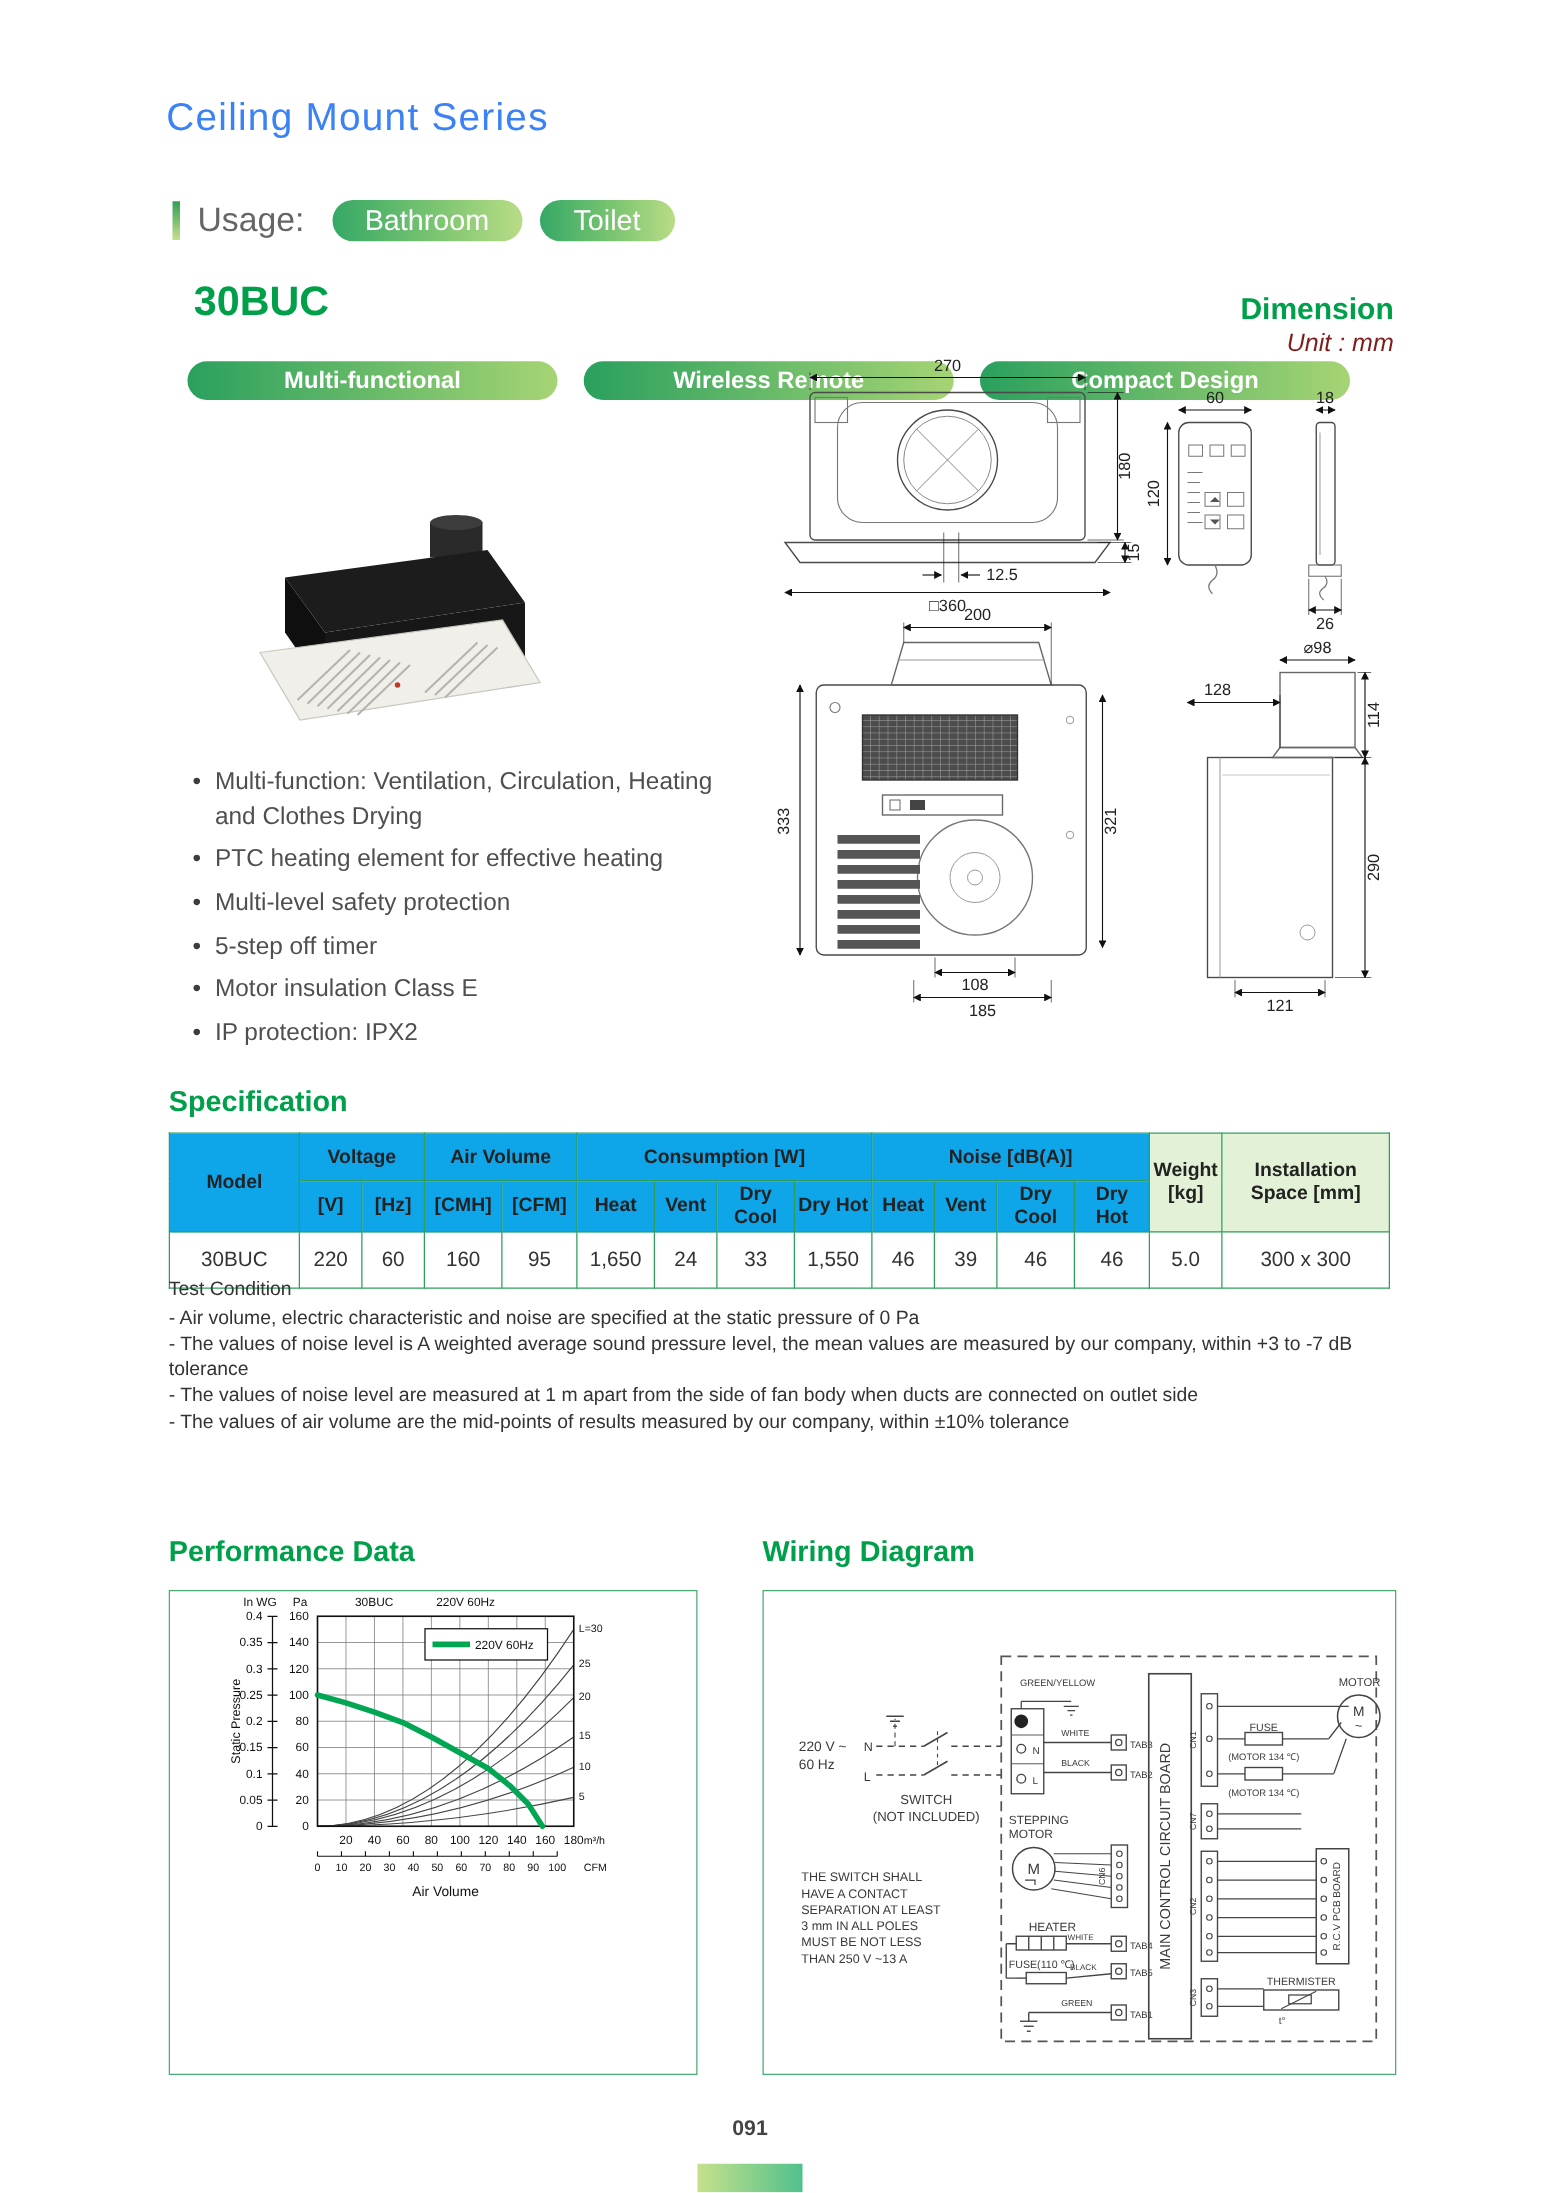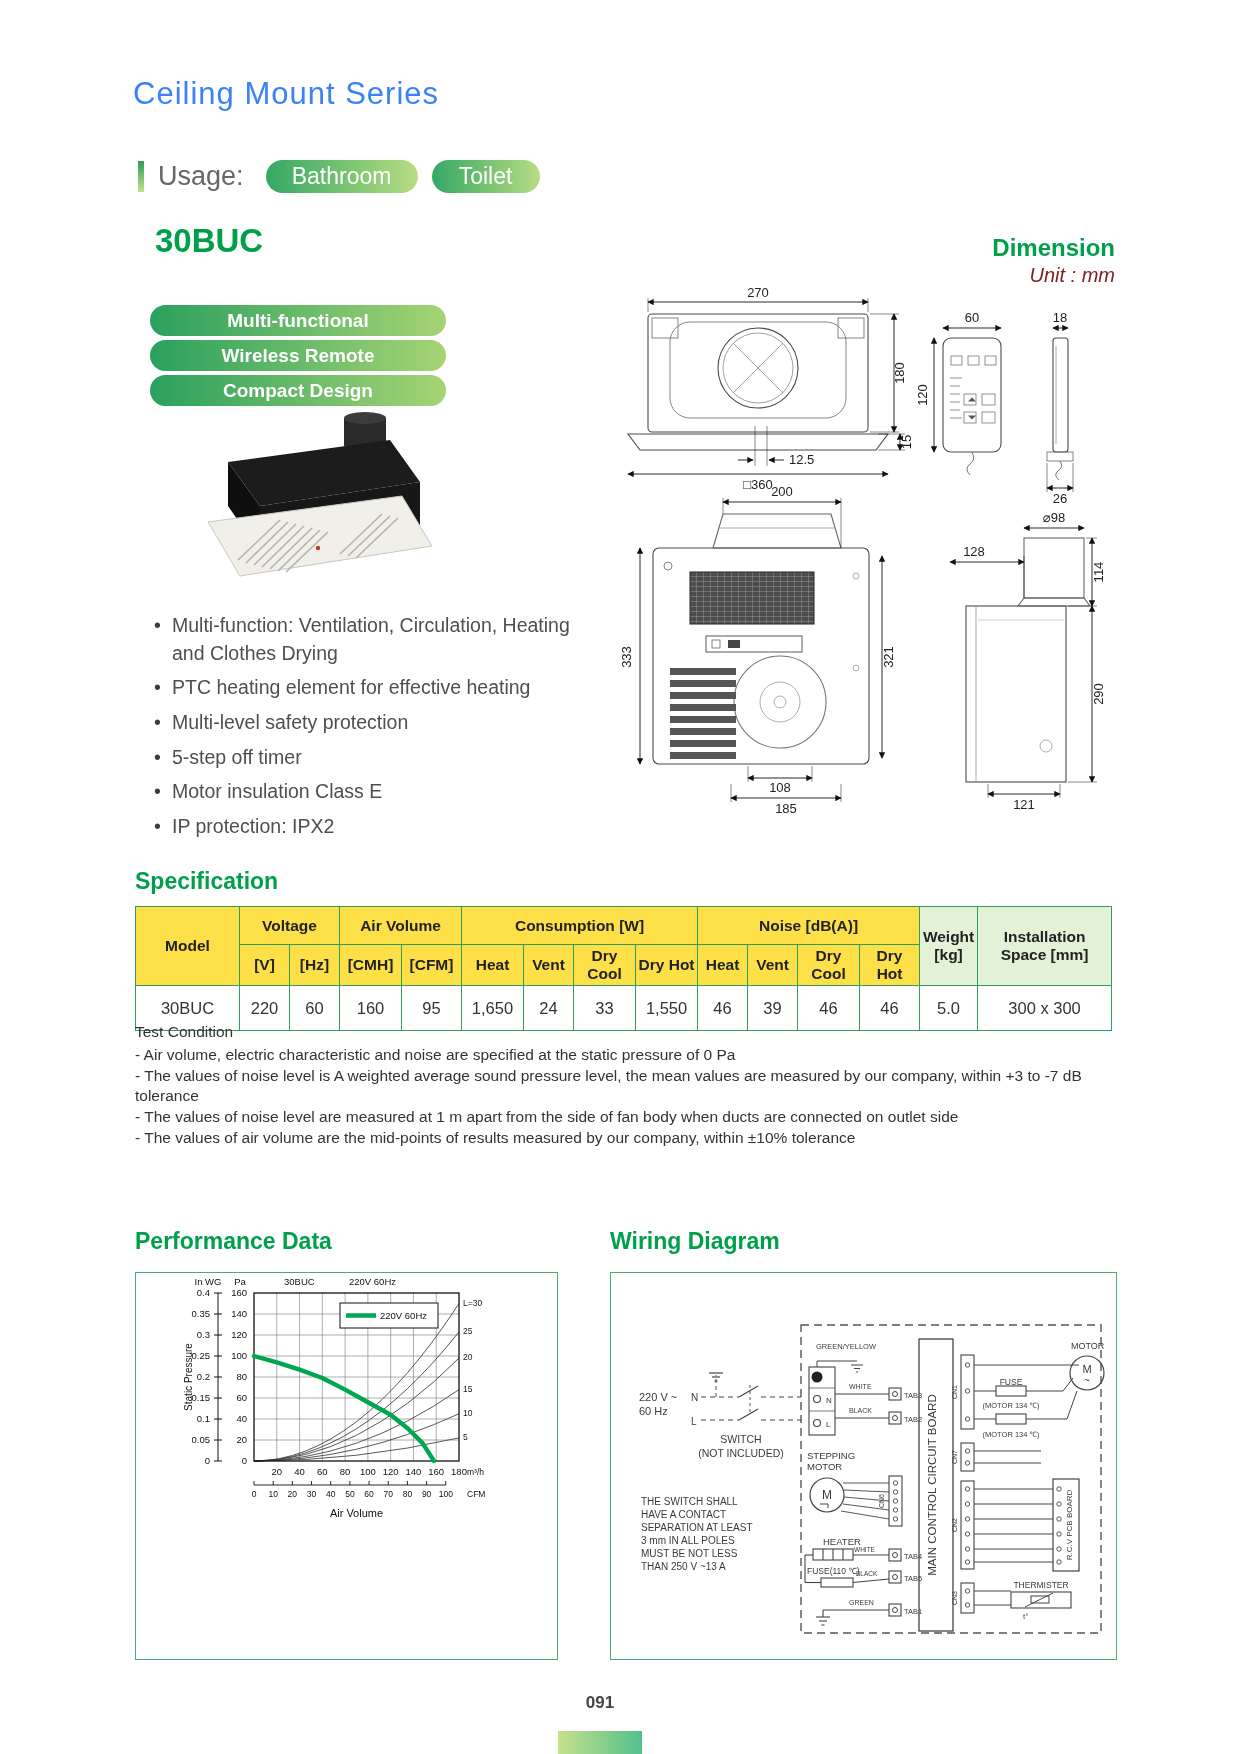--- a/index.html
+++ b/index.html
@@ -11,31 +11,31 @@
   .usage-bar{width:6px;height:31px;background:linear-gradient(180deg,#2f9e57,#c8e08b);}
   .usage-label{font-size:27px;color:#666;}
   .pill{height:33px;border-radius:17px;display:flex;align-items:center;justify-content:center;
         color:#fff;font-size:23px;background:linear-gradient(90deg,#35a866 0%,#7cc571 55%,#b9dc86 100%);}
   .pill.b1{width:152px;margin-left:8px;}
   .pill.b2{width:108px;}
   .model-title{left:155px;top:222px;font-size:33px;font-weight:bold;color:#00a04b;}
   .dim-head{right:126px;top:234px;text-align:right;margin-left:32px;}
   .dim-title{font-size:24px;font-weight:bold;color:#00a04b;}
   .dim-unit{font-size:20px;color:#7f1d1d;margin-top:2px;font-style:italic;}
-  .feat-col{left:150px;top:289px;display:flex;flex-direction:column;gap:4px;margin-top:16px;}
+  .feat-col{left:150px;top:289px;display:flex;flex-direction:row;gap:21px;}
   .feat{width:296px;height:31px;border-radius:16px;display:flex;align-items:center;justify-content:center;
         color:#fff;font-size:19px;font-weight:bold;background:linear-gradient(90deg,#2aa05e,#a6d474);}
   .bullets{left:152px;top:612px;width:438px;}
   .bullets ul{margin:0;padding-left:20px;list-style:none;}
   .bullets li{font-size:19.5px;color:#4f4f4f;line-height:1.42;margin-bottom:7px;position:relative;}
   .bullets li::before{content:"•";position:absolute;left:-18px;color:#3c3c3c;}
   .sec-heading{font-size:23px;font-weight:bold;color:#00a04b;}
   table.spec{border-collapse:collapse;table-layout:fixed;width:976px;}
   table.spec th,table.spec td{border:1px solid #2f9e5c;text-align:center;vertical-align:middle;padding:2px;}
-  table.spec th{background:#fde047;font-size:15.5px;color:#222;height:33px;font-weight:bold;}
+  table.spec th{background:#0ea5e9;font-size:15.5px;color:#222;height:33px;font-weight:bold;}
   table.spec th.lite{background:#e3f2d7;}
   table.spec td{background:#fff;font-size:16.5px;color:#333;height:40px;}
   .testcond{left:135px;top:1022px;width:990px;font-size:15.5px;color:#333;line-height:1.34;}
   .testcond .tc-title{margin-bottom:2px;}
   .box{border:1.5px solid #4aab75;background:#fff;}
   .footer-num{left:560px;top:1693px;width:80px;text-align:center;font-size:17px;font-weight:bold;color:#444;}
   .footer-bar{left:558px;top:1731px;width:84px;height:23px;background:linear-gradient(90deg,#c6e18b,#52c08d);}
   svg text{font-family:"Liberation Sans",sans-serif;}
   .dimtxt{font-size:13px;fill:#222;}
   .wiretxt{fill:#3a3a3a;}

